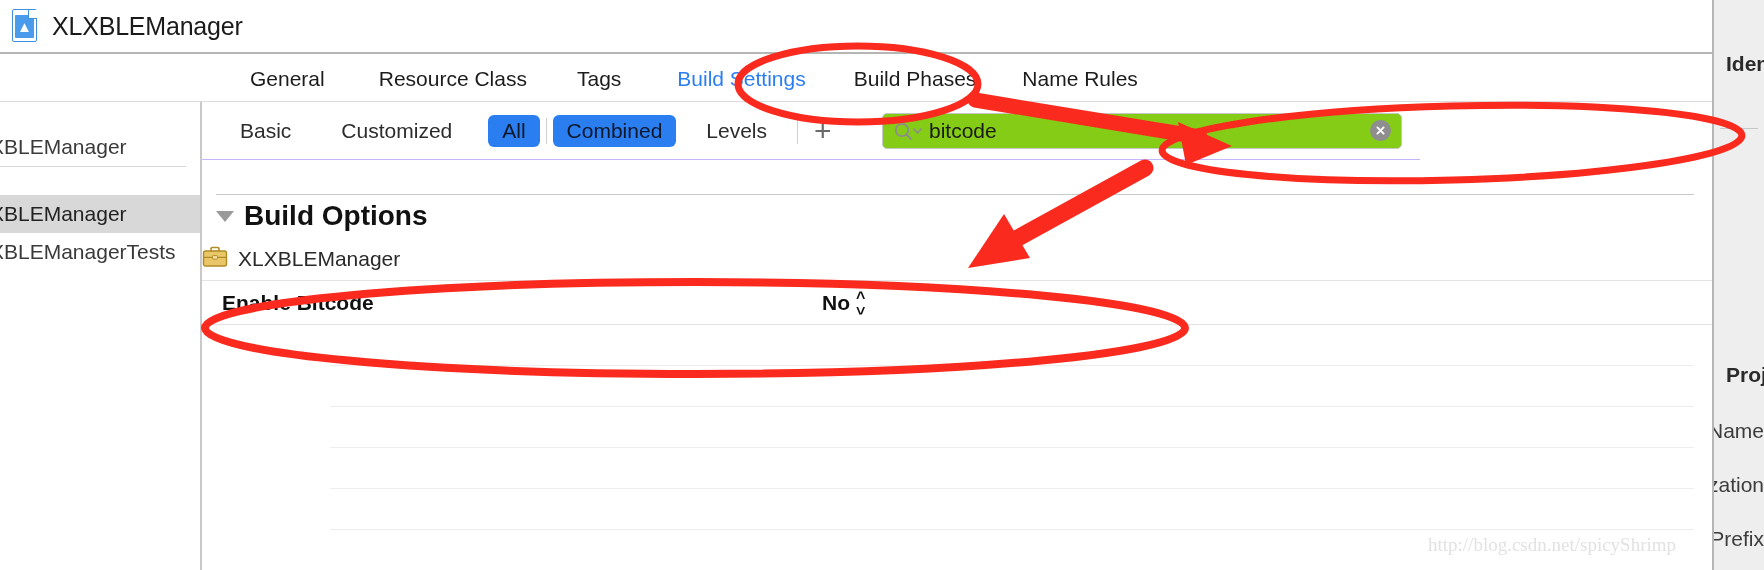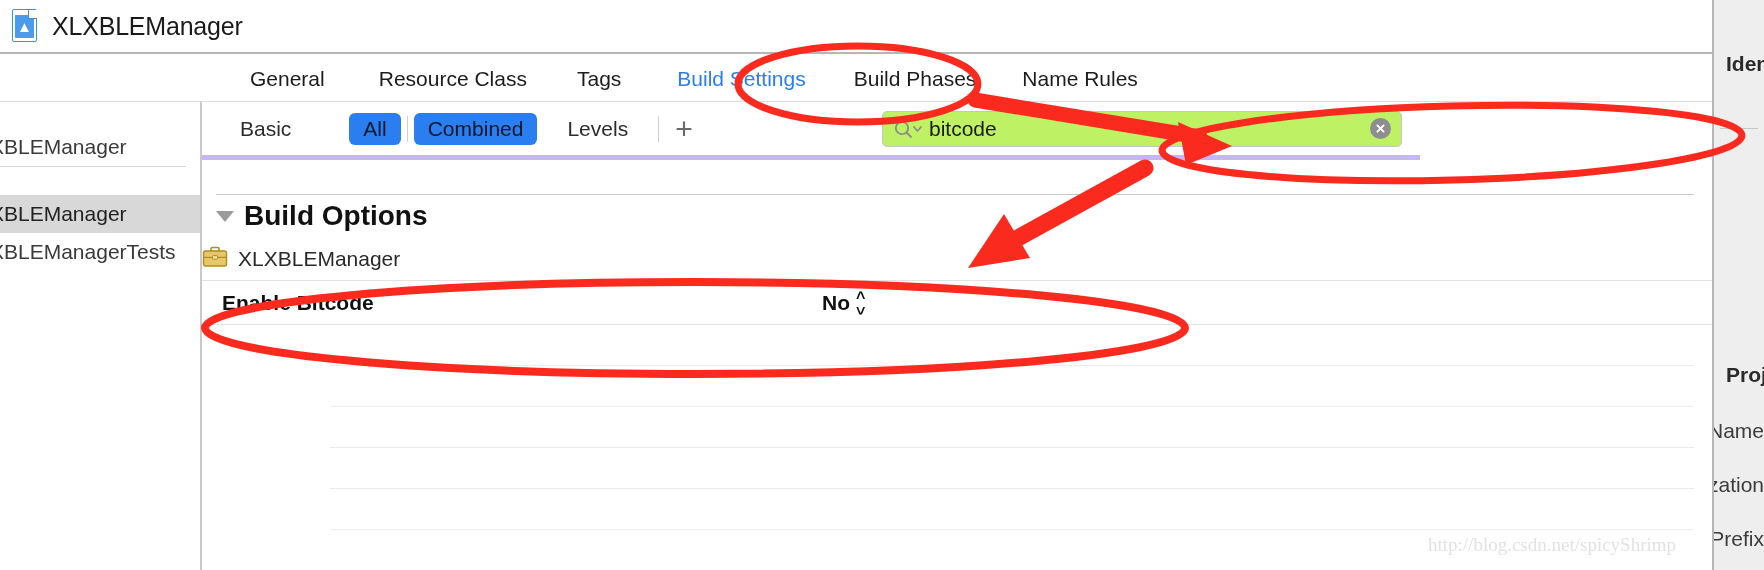--- a/index.html
+++ b/index.html
@@ -67,40 +67,40 @@
   }
   .sb-row span { margin-left: -10px; }
   .sb-row.selected { background: #d8d8d8; color: #222; }
   .sb-divider { height: 1px; background: #d7d7d7; margin: 0 14px 0 0; }
   .sb-spacer { height: 26px; }
 
   
   .filterbar {
     position: absolute; left: 202px; top: 102px; width: 1218px; height: 58px;
     background: #ffffff; display: flex; align-items: center;
-    border-bottom: 5px solid #c4b5fd;
+    border-bottom: 1px solid #c4b5fd;
   }
   .seg {
     font-size: 21px; color: #2c2c2c; padding: 4px 14px;
     border-radius: 6px; white-space: nowrap; cursor: default;
   }
   .seg.active { background: #2b7ef0; color: #0f172a; }
   .seg-divider { width: 1px; height: 26px; background: #cfcfcf; margin: 0 6px; }
   .plus-btn {
     font-size: 30px; color: #6a6a6a; line-height: 1;
     padding: 0 10px; font-weight: 300;
   }
 
   .searchwrap {
     position: relative; margin-left: auto; margin-right: 18px;
     width: 520px; height: 36px;
   }
   .searchfield {
     width: 100%; height: 100%;
-    border: 1px solid #c6c6c6; border-radius: 5px; background: #bef264;
+    border: 1px solid #c6c6c6; border-radius: 5px; background: #84cc16;
     display: flex; align-items: center; padding: 0 10px;
   }
   .search-icon { flex: 0 0 auto; margin-right: 6px; display:flex; align-items:center; }
   .search-value {
     font-size: 21px; color: #1a1a1a; flex: 1 1 auto;
     white-space: nowrap; overflow: hidden;
   }
   .clear-btn {
     flex: 0 0 auto; width: 21px; height: 21px; border-radius: 50%;
     background: #8e8e8e; display: flex; align-items: center; justify-content: center;
@@ -221,20 +221,21 @@
     </div>
     <div class="sb-row">
       <span>XBLEManagerTests</span>
     </div>
   </div>
 
   <div class="filterbar">
     <div style="width:24px"></div>
     <div class="seg">Basic</div>
     <div style="width:22px"></div>
+    <div class="seg">Customized</div>
     <div style="width:22px"></div>
     <div class="seg active">All</div>
     <div class="seg-divider"></div>
     <div class="seg active">Combined</div>
     <div style="width:16px"></div>
     <div class="seg">Levels</div>
     <div class="seg-divider" style="margin-left:16px"></div>
     <div class="plus-btn">+</div>
 
     <div class="searchwrap">

